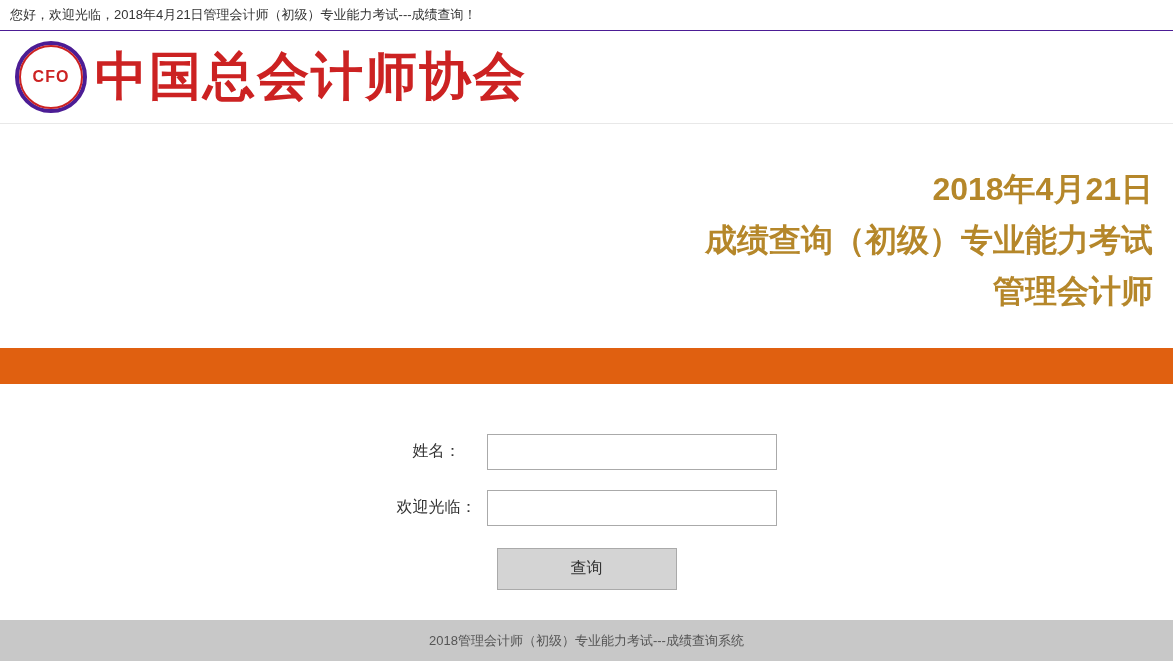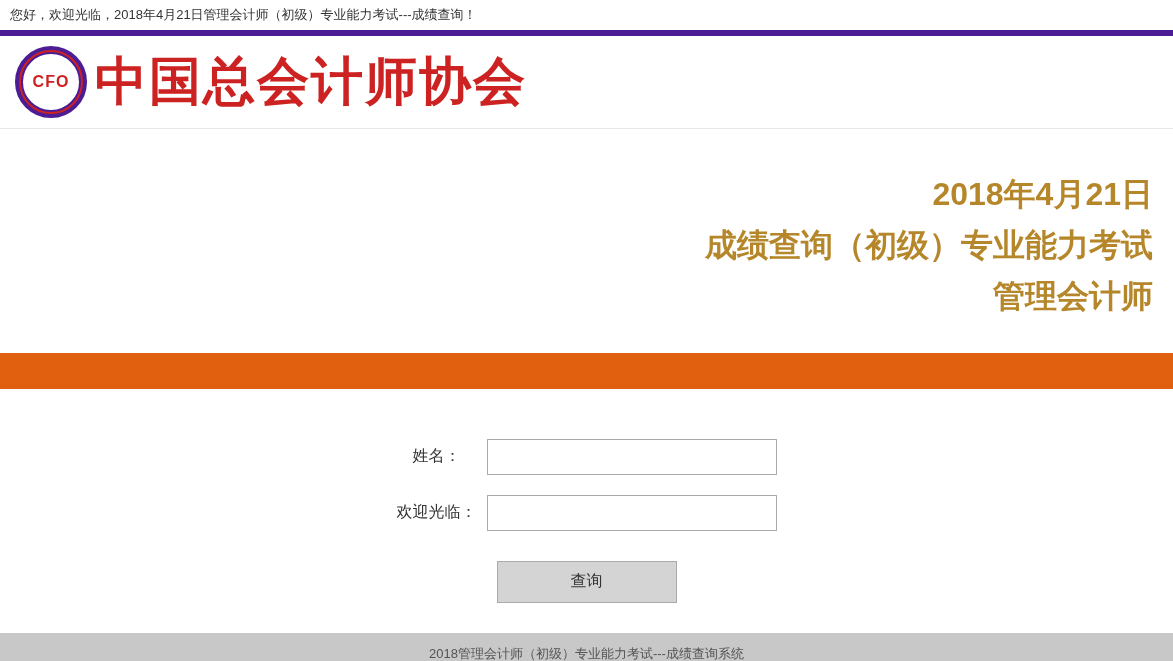--- a/index.html
+++ b/index.html
@@ -13,21 +13,21 @@
       background: #ffffff;
       width: 1173px;
       min-height: 661px;
       display: flex;
       flex-direction: column;
     }
 
     
     #notice-bar {
       background: #ffffff;
-      border-bottom: 6px solid #4c1d95;
+      border-bottom: 1px solid #4c1d95;
       padding: 6px 10px;
       font-size: 13px;
       color: #333;
     }
 
     
     #header {
       background: #ffffff;
       padding: 10px 15px;
       border-bottom: 1px solid #e8e8e8;
@@ -38,21 +38,21 @@
     #logo-container {
       display: flex;
       align-items: center;
       gap: 8px;
     }
 
     #logo-icon {
       width: 72px;
       height: 72px;
       border-radius: 50%;
-      border: 8px solid #4c1d95;
+      border: 4px solid #4c1d95;
       display: flex;
       align-items: center;
       justify-content: center;
       position: relative;
       background: #fff;
       flex-shrink: 0;
     }
 
     #logo-icon::before {
       content: '';
@@ -132,21 +132,21 @@
       border: 1px solid #aaa;
       padding: 4px 8px;
       font-size: 14px;
       outline: none;
     }
 
     
     #button-row {
       display: flex;
       gap: 20px;
-      margin-top: 10px;
+      margin-top: 2px;
     }
 
     .form-button {
       width: 180px;
       height: 42px;
       background: #d4d4d4;
       border: 1px solid #aaa;
       font-size: 16px;
       color: #333;
       cursor: pointer;

